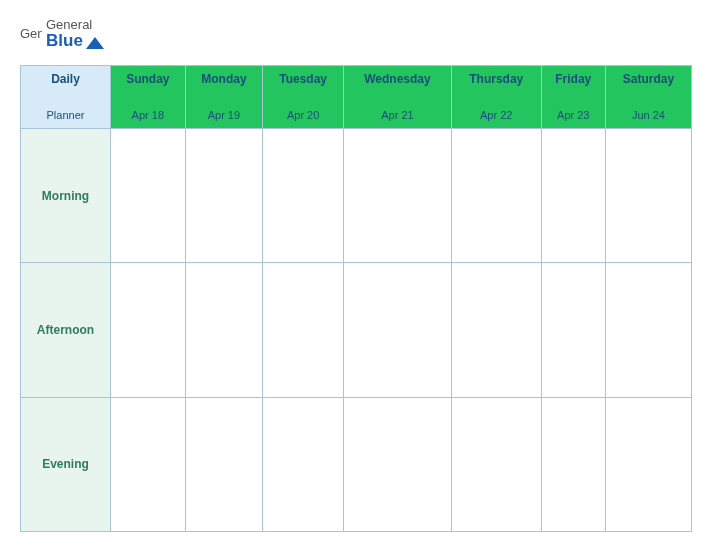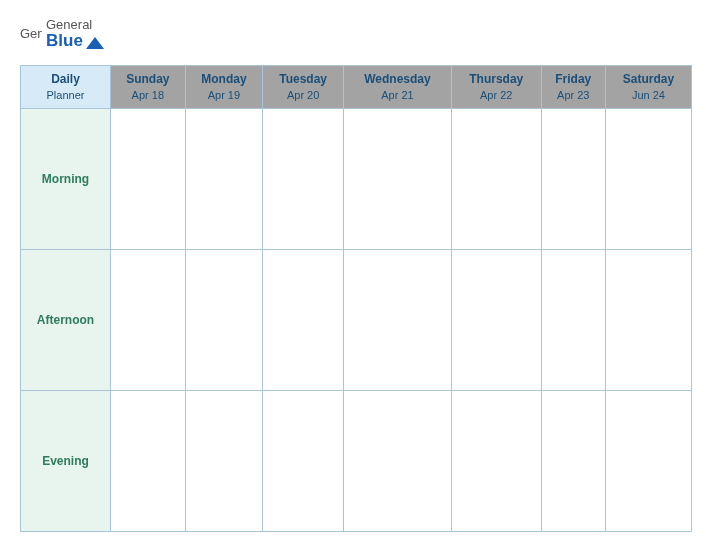--- a/index.html
+++ b/index.html
@@ -54,40 +54,41 @@
       border-collapse: collapse;
       border: 1.5px solid #a8c4d8;
     }
 
     .calendar-table th,
     .calendar-table td {
       border: 1px solid #a8c4d8;
     }
 
     .header-row th {
-      background-color: #a3a3a3;
+      background-color: #22c55e;
       text-align: center;
       padding: 6px 4px;
       font-size: 12px;
       color: #1a4f7a;
       font-weight: bold;
       line-height: 1.3;
     }
 
     .header-row th .day-name {
       font-size: 12px;
       font-weight: bold;
       color: #1a4f7a;
       text-align: center;
     }
 
     .header-row th .day-date {
       font-size: 11px;
       font-weight: normal;
       color: #1a4f7a;
+      margin-top: 20px;
     }
 
     .first-col {
       background-color: #e8f4ee;
       text-align: center;
       font-size: 12px;
       font-weight: bold;
       color: #2e7d5e;
       width: 90px;
       padding: 6px 4px;

